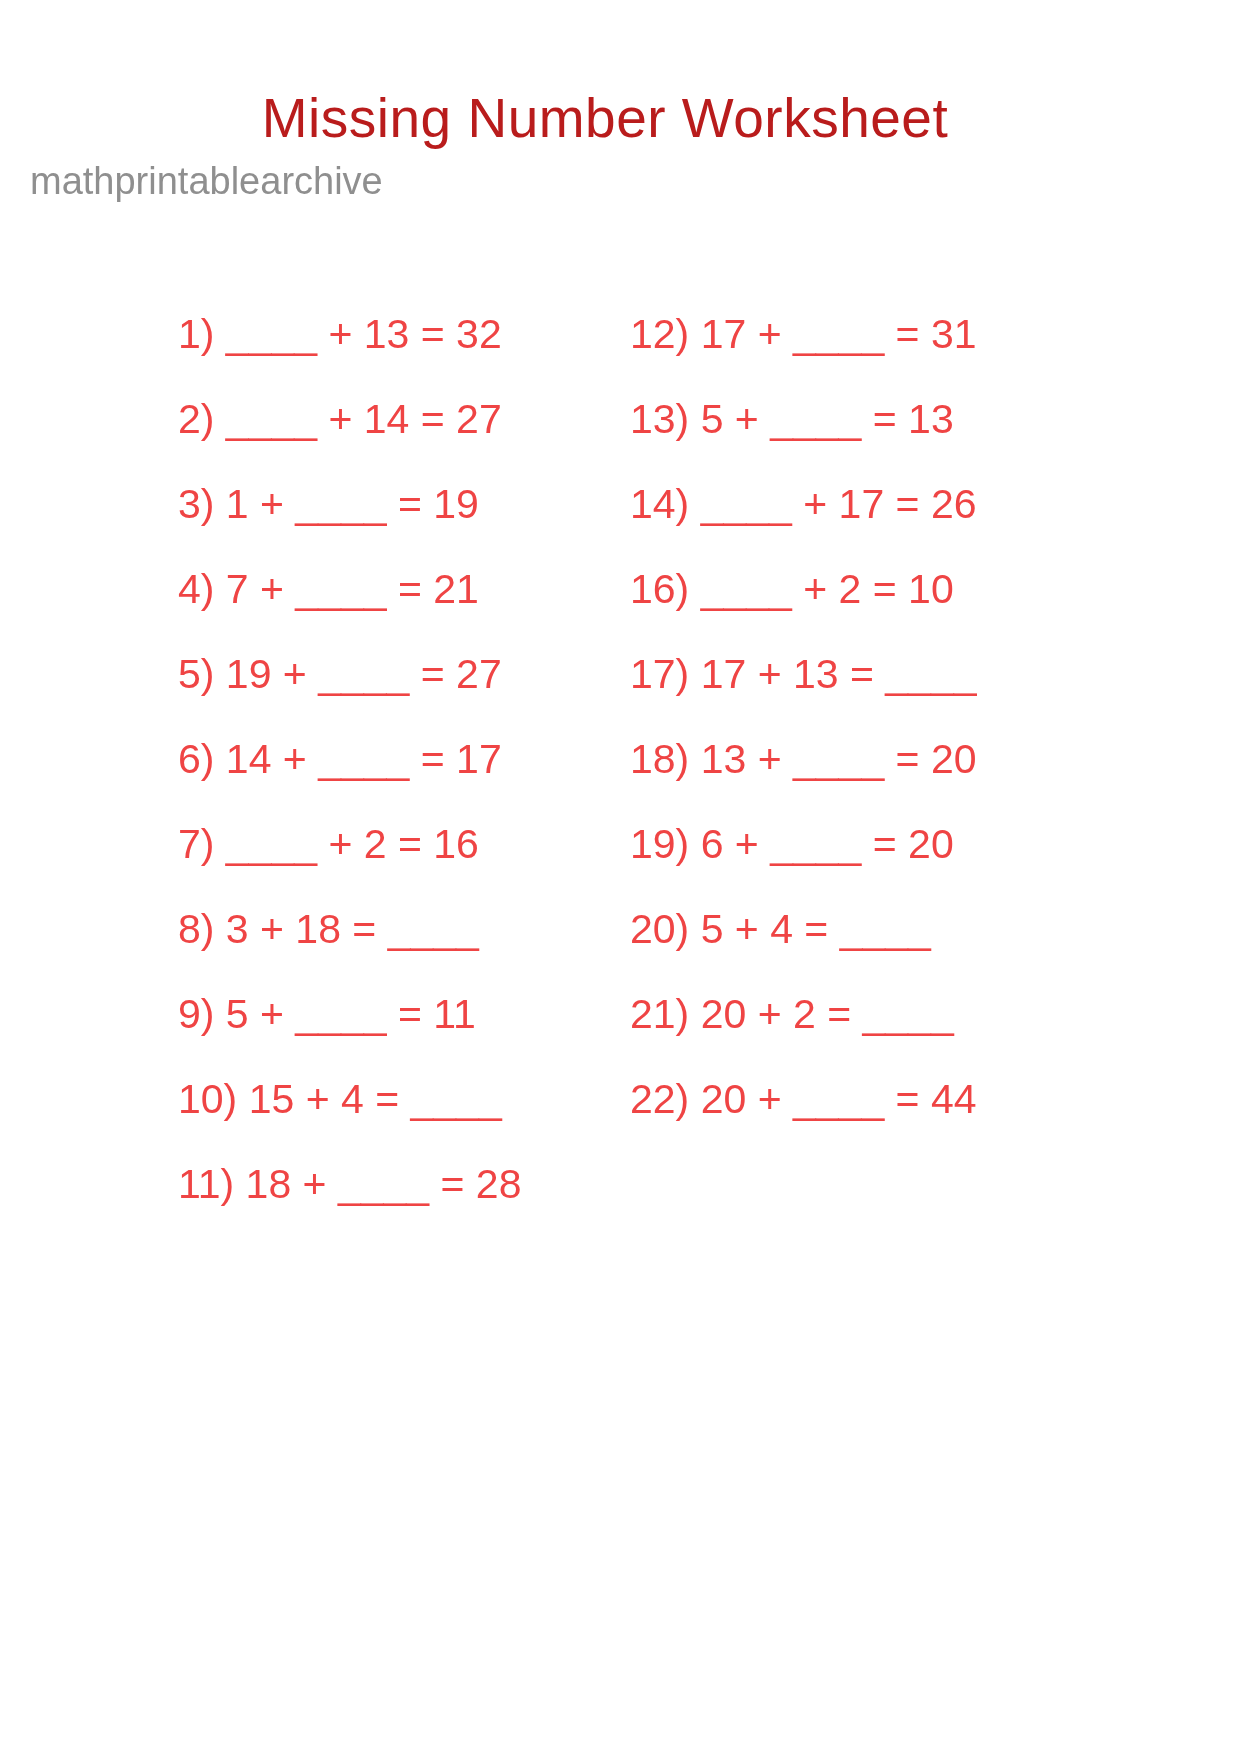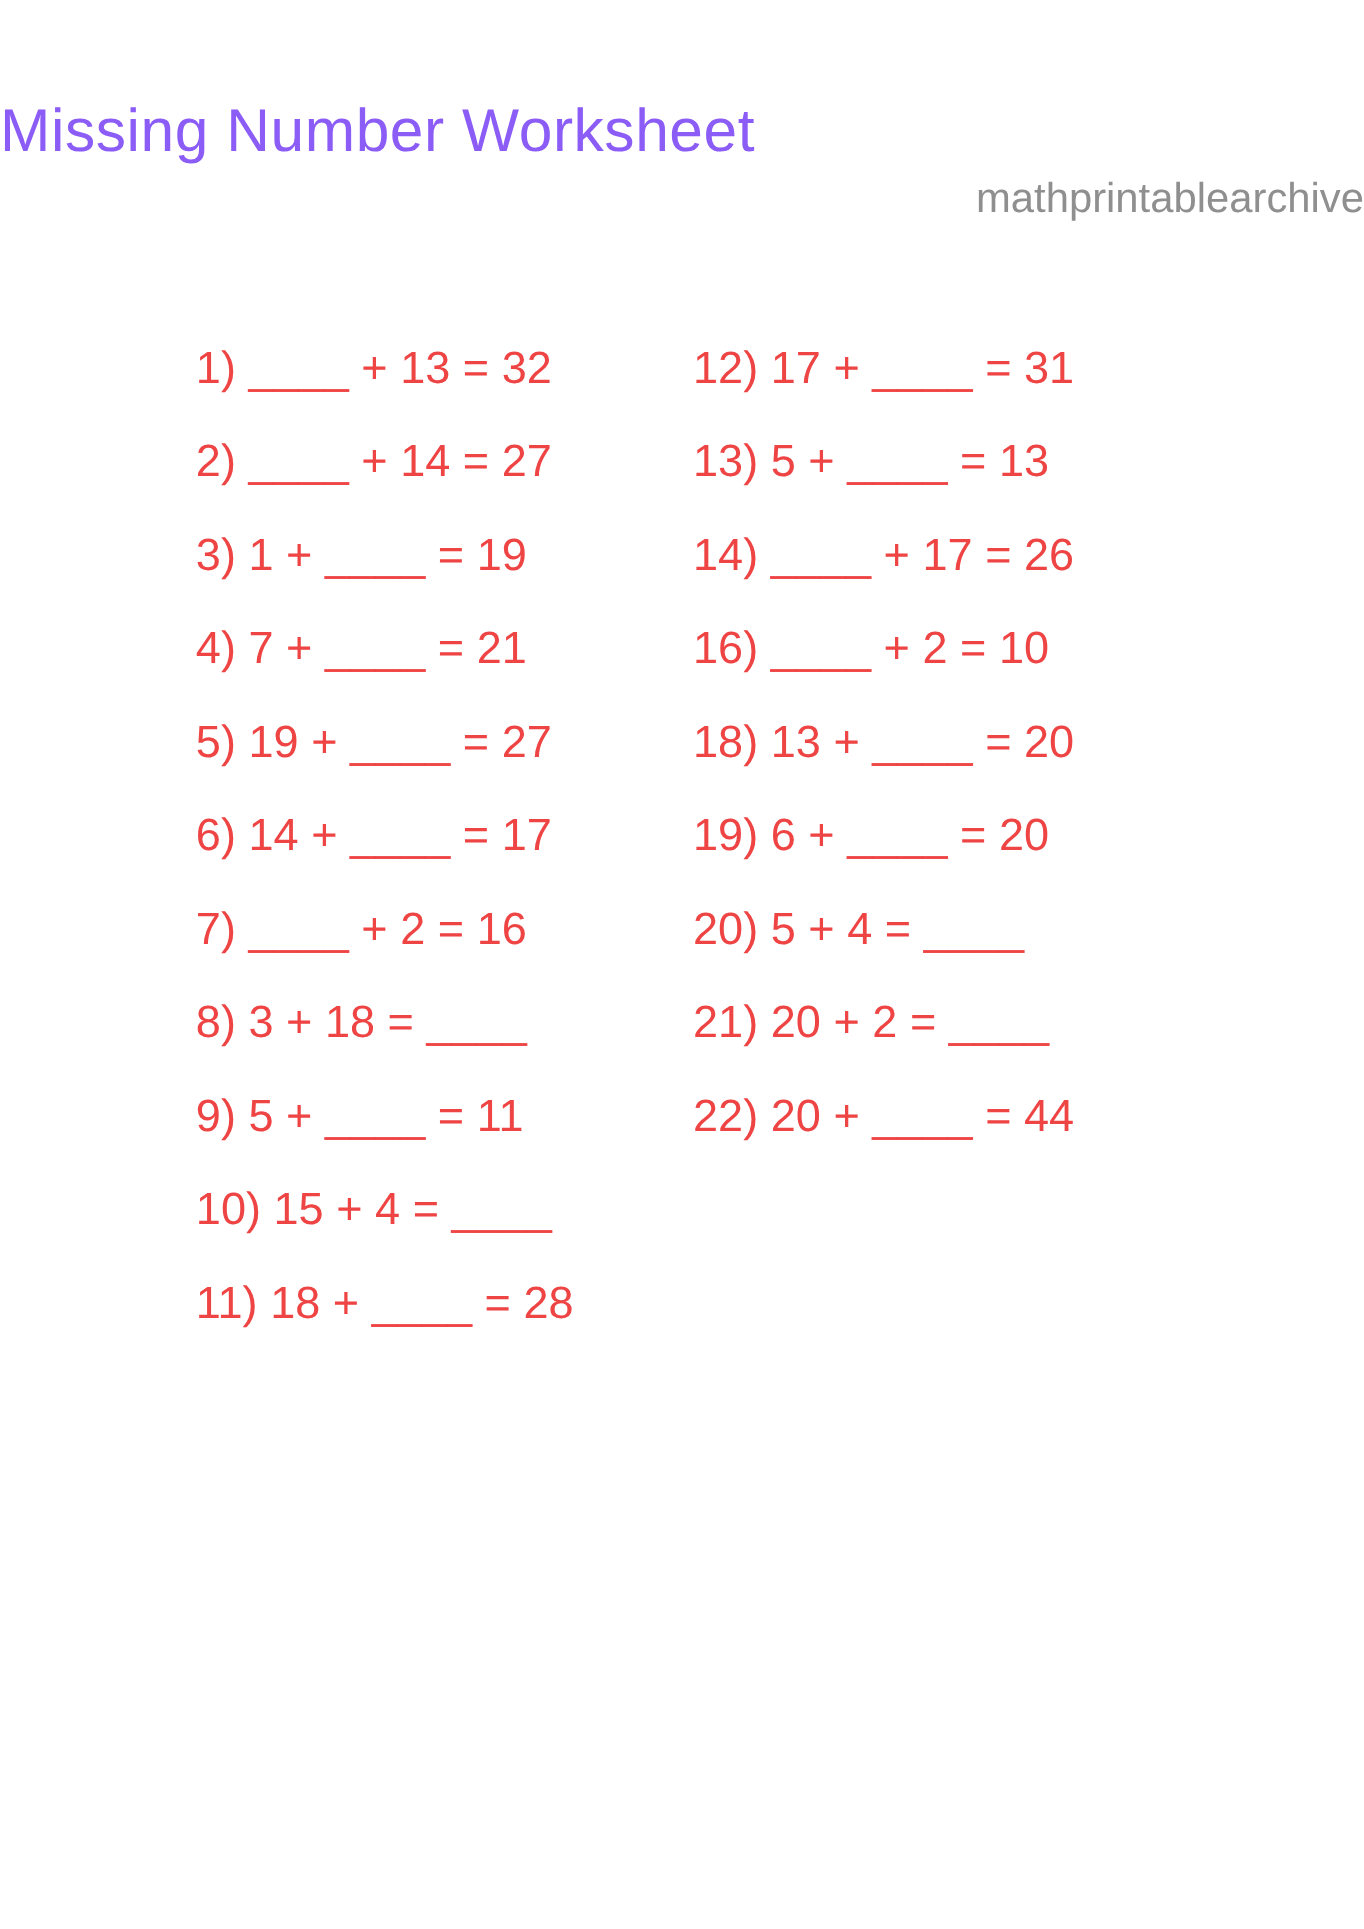--- a/index.html
+++ b/index.html
@@ -14,33 +14,33 @@
     background: #ffffff;
     font-family: "Liberation Sans", sans-serif;
     color: #1b1b1b;
     overflow: hidden;
   }
   .title {
     position: absolute;
     top: 86px;
     left: 0;
     width: 1210px;
-    text-align: left;
+    text-align: center;
     font-size: 55px;
     font-weight: 400;
     letter-spacing: 0.5px;
-    color: #8b5cf6;
+    color: #b91c1c;
     white-space: nowrap;
   }
   .subtitle {
     position: absolute;
     top: 160px;
     left: 30px;
     width: 1210px;
-    text-align: right;
+    text-align: left;
     font-size: 38px;
     font-weight: 400;
     color: #8f8f8f;
     white-space: nowrap;
   }
   .problems {
     position: absolute;
     top: 292px;
     left: 178px;
     display: grid;
@@ -71,19 +71,20 @@
     <div class="problem">6) 14 + ____ = 17</div>
     <div class="problem">7) ____ + 2 = 16</div>
     <div class="problem">8) 3 + 18 = ____</div>
     <div class="problem">9) 5 + ____ = 11</div>
     <div class="problem">10) 15 + 4 = ____</div>
     <div class="problem">11) 18 + ____ = 28</div>
     <div class="problem">12) 17 + ____ = 31</div>
     <div class="problem">13) 5 + ____ = 13</div>
     <div class="problem">14) ____ + 17 = 26</div>
     <div class="problem">16) ____ + 2 = 10</div>
+    <div class="problem">17) 17 + 13 = ____</div>
     <div class="problem">18) 13 + ____ = 20</div>
     <div class="problem">19) 6 + ____ = 20</div>
     <div class="problem">20) 5 + 4 = ____</div>
     <div class="problem">21) 20 + 2 = ____</div>
     <div class="problem">22) 20 + ____ = 44</div>
   </div>
 </div>
 
 </body></html>

